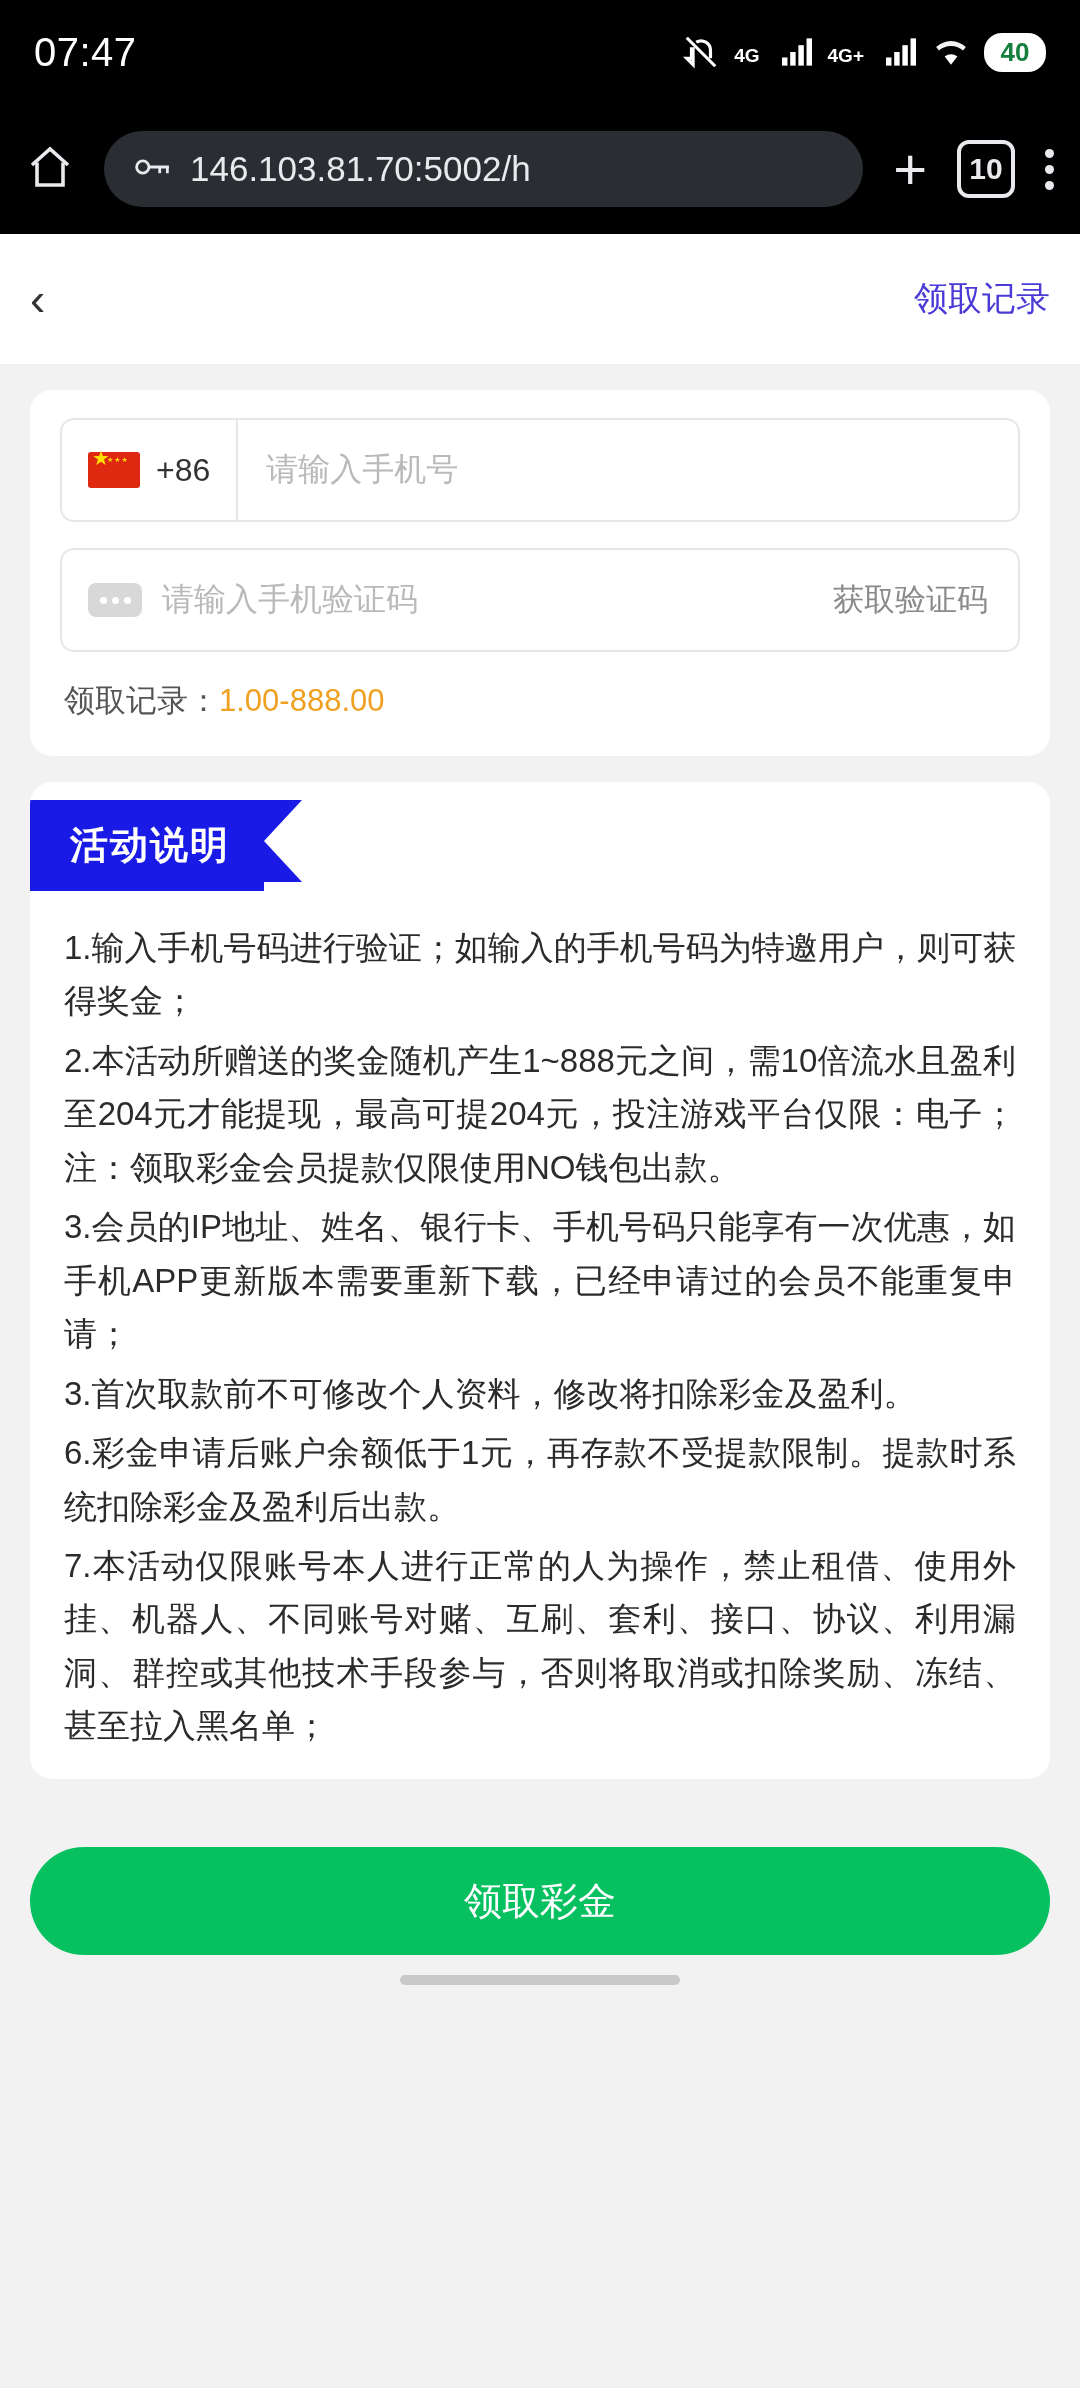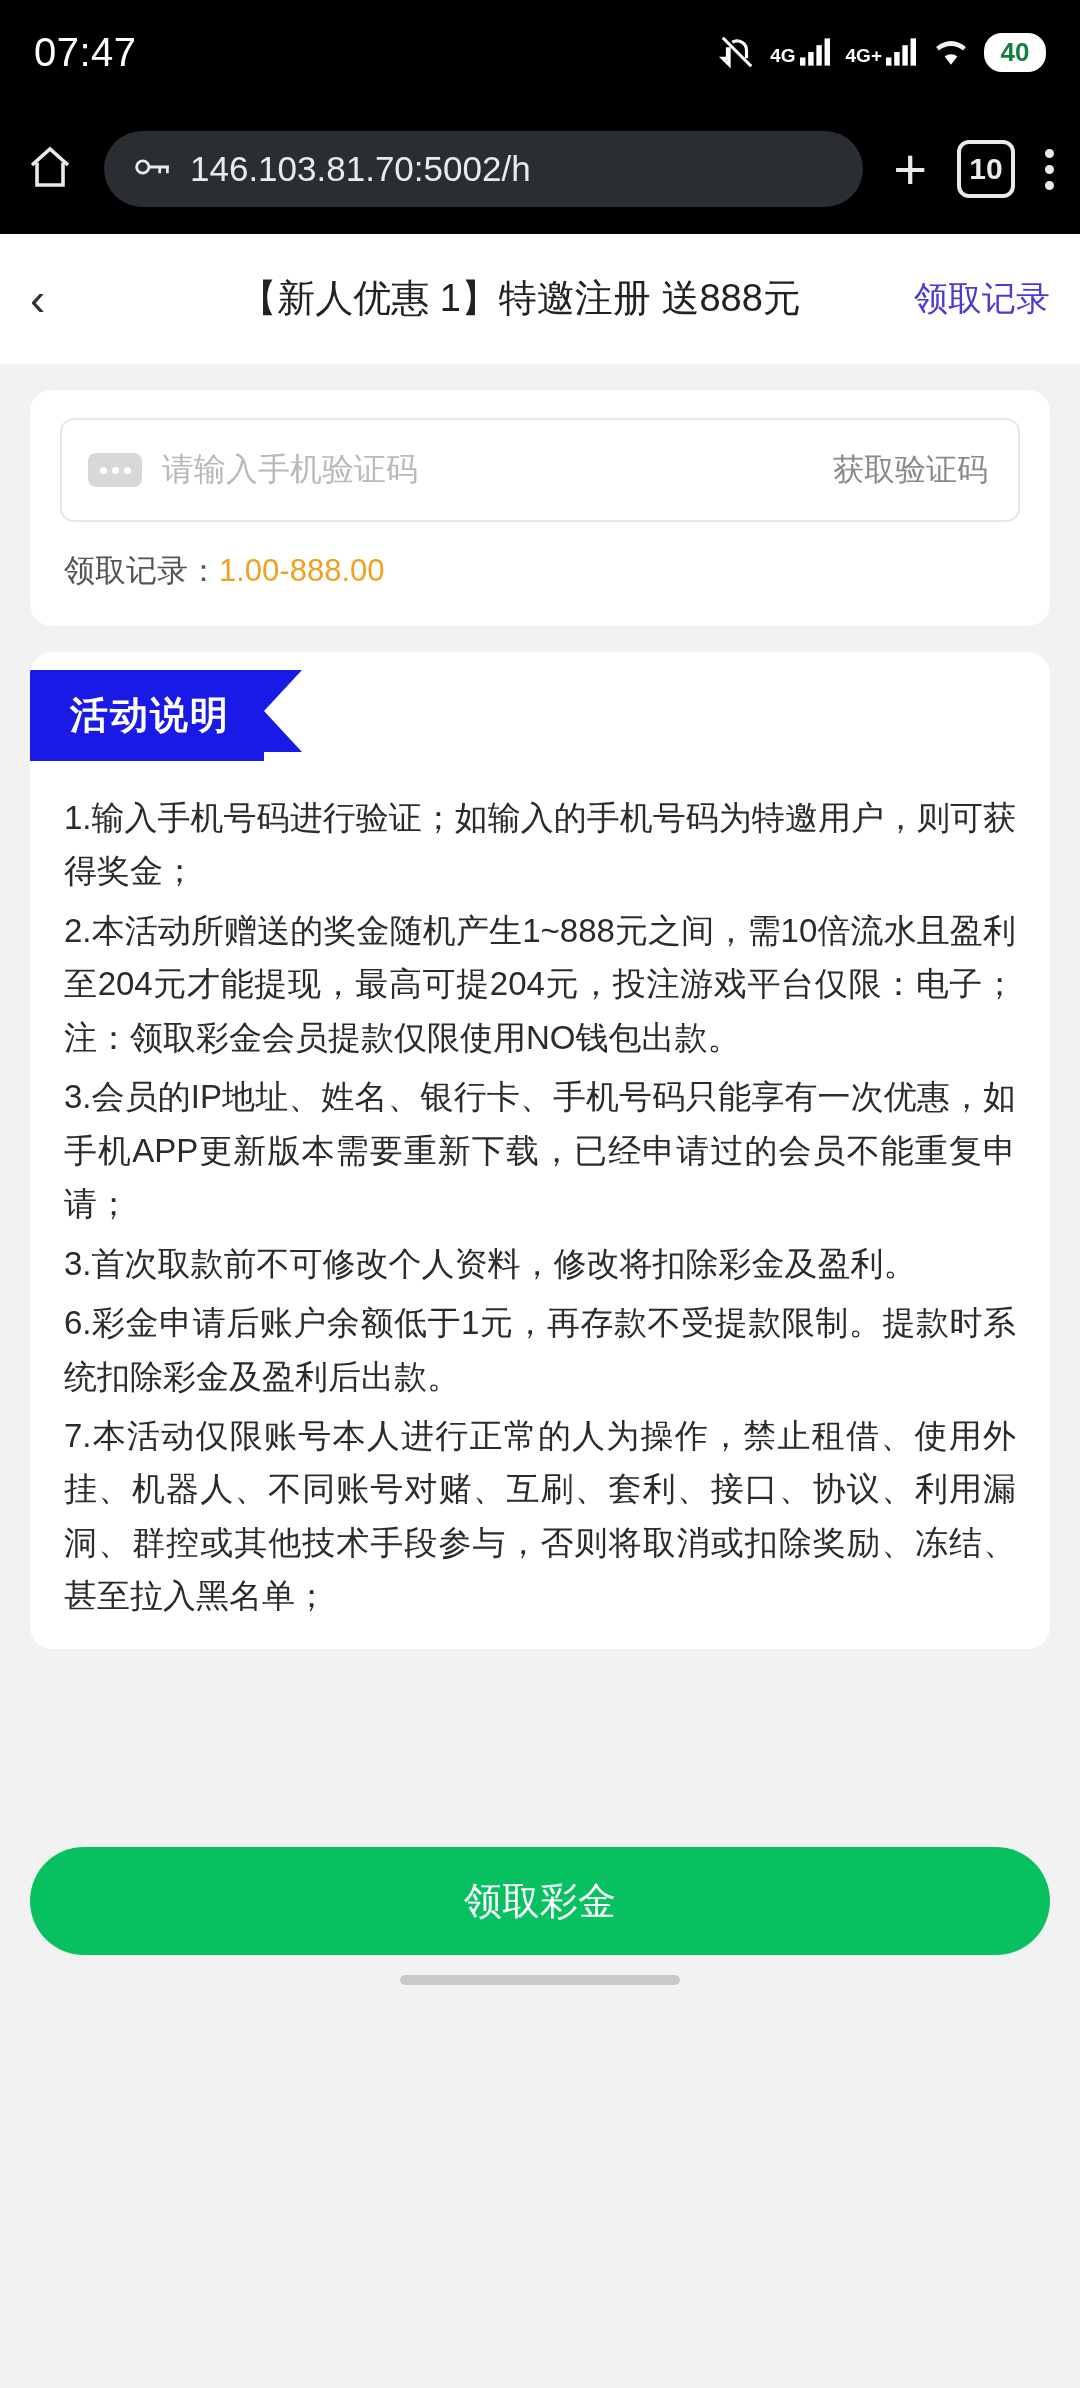--- a/index.html
+++ b/index.html
@@ -19,21 +19,21 @@
   }
   .status-time { font-size: 40px; font-weight: 500; letter-spacing: 0.5px; }
   .status-right { display: flex; align-items: center; gap: 14px; }
   .svg-ico { display: block; }
   .battery {
     background: #fff; color: #15803d; border-radius: 18px;
     font-size: 26px; font-weight: 700;
     padding: 4px 14px; min-width: 62px; text-align: center;
   }
   .net-badge { font-size: 19px; font-weight: 700; color:#fff; }
-  .sig-wrap { display:flex; align-items:flex-end; gap:2px; }
+  .sig-wrap { display:flex; align-items:flex-end; gap:20px; }
 
   
   .chrome {
     height: 130px; background: #000;
     display: flex; align-items: center; padding: 0 26px; gap: 30px;
   }
   .omnibox {
     flex: 1 1 auto; height: 76px; background: #2a2d31; border-radius: 40px;
     display: flex; align-items: center; gap: 18px; padding: 0 28px;
     overflow: hidden;
@@ -192,27 +192,33 @@
     <span class="tabcount">10</span>
     <span class="kebab">
         <i></i>
         <i></i>
         <i></i>
       </span>
   </div>
 
   <div class="page-head">
     <div class="back-arrow">‹</div>
-    <div class="head-title">【新人优惠 1】特邀注册 送888元</div>
     <div class="head-link">领取记录</div>
   </div>
 
   <div class="scroll-area">
 
     <div class="card">
+      <div class="field">
+        <div class="cc-box">
+          <span class="flag"></span>
+          <span class="cc-text">+86</span>
+        </div>
+        <div class="field-input">请输入手机号</div>
+      </div>
 
       <div class="field">
         <span class="dots-ico">
             <i></i>
             <i></i>
             <i></i>
           </span>
         <div class="code-input">请输入手机验证码</div>
         <div class="code-btn">获取验证码</div>
       </div>

